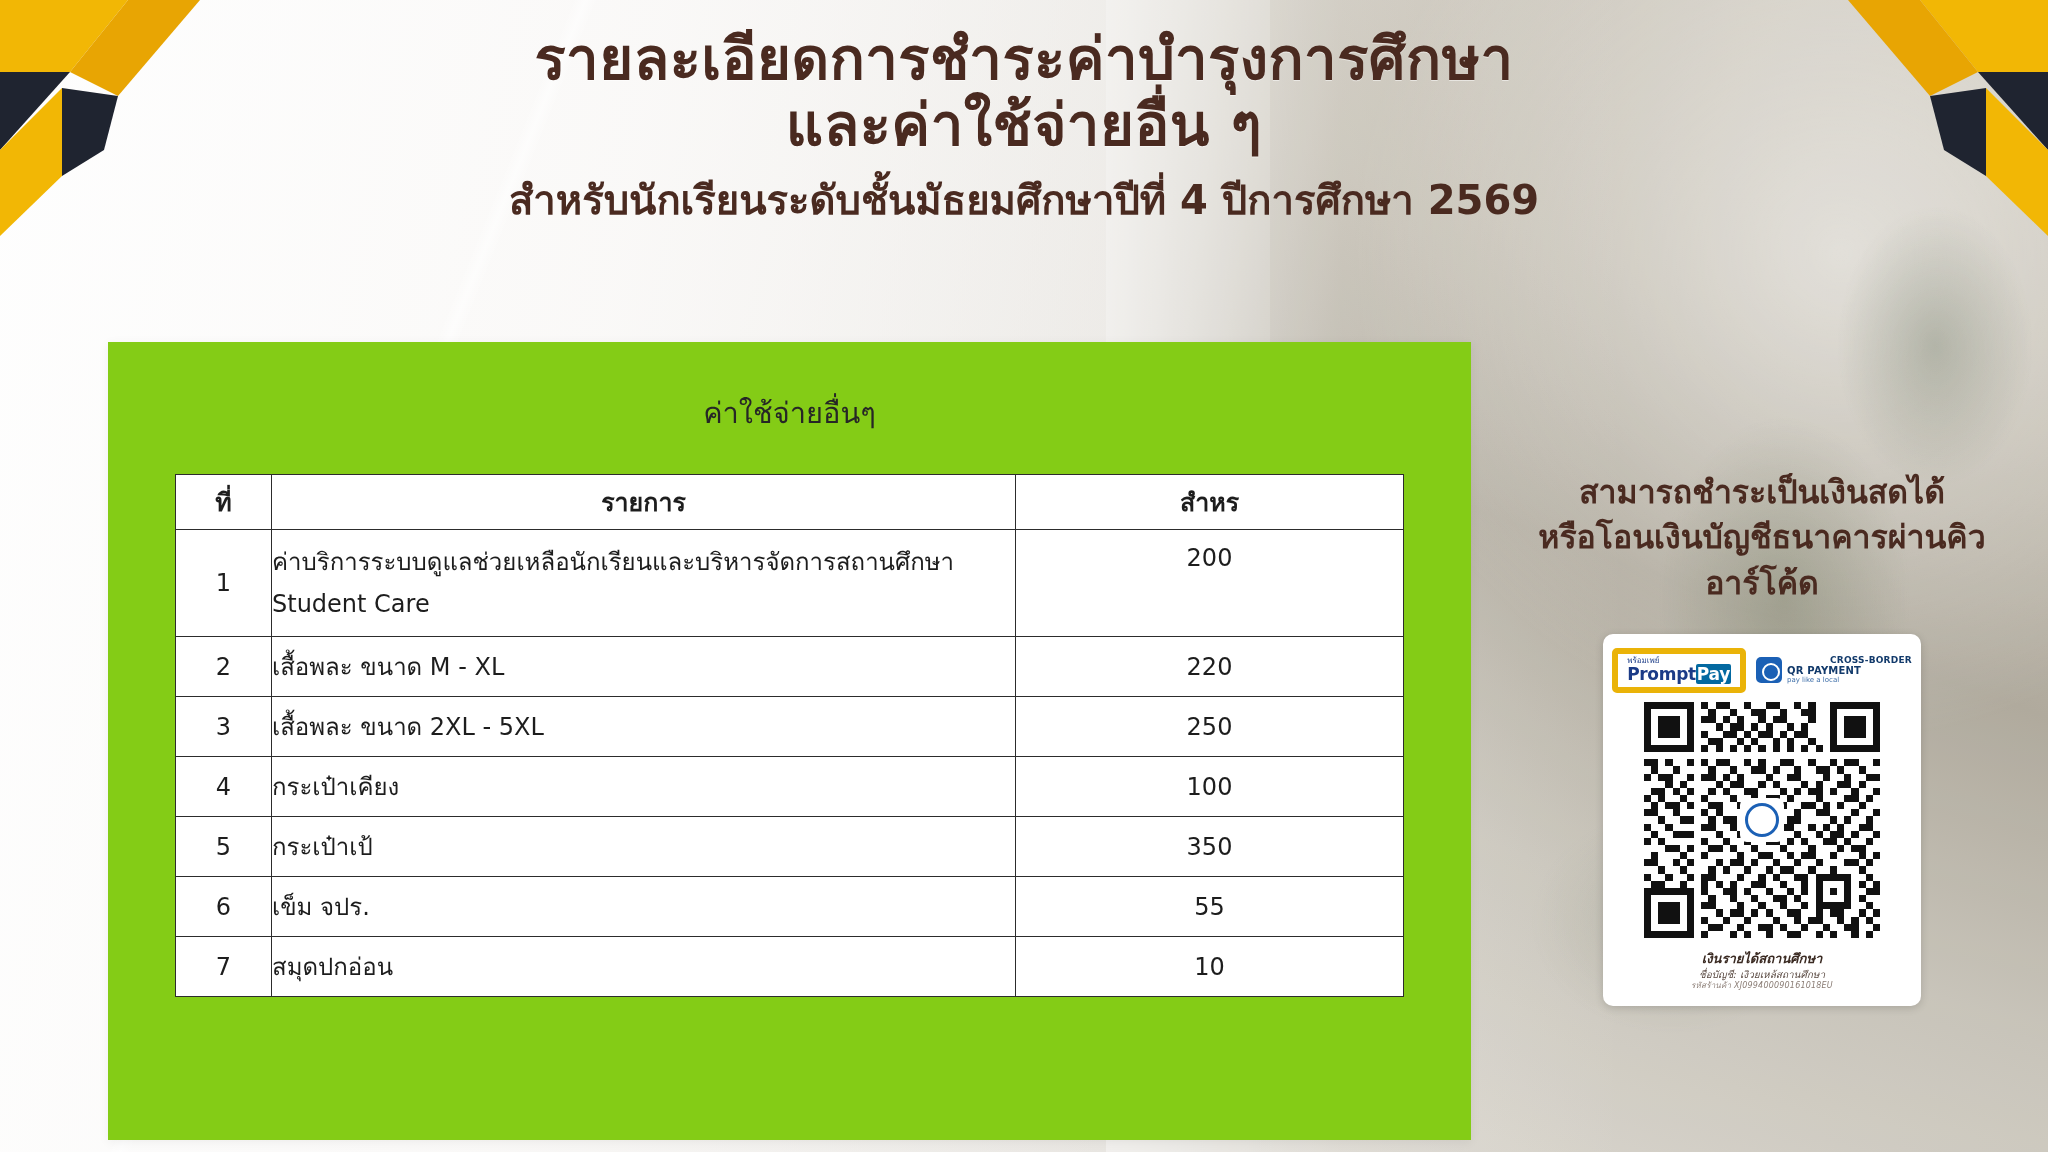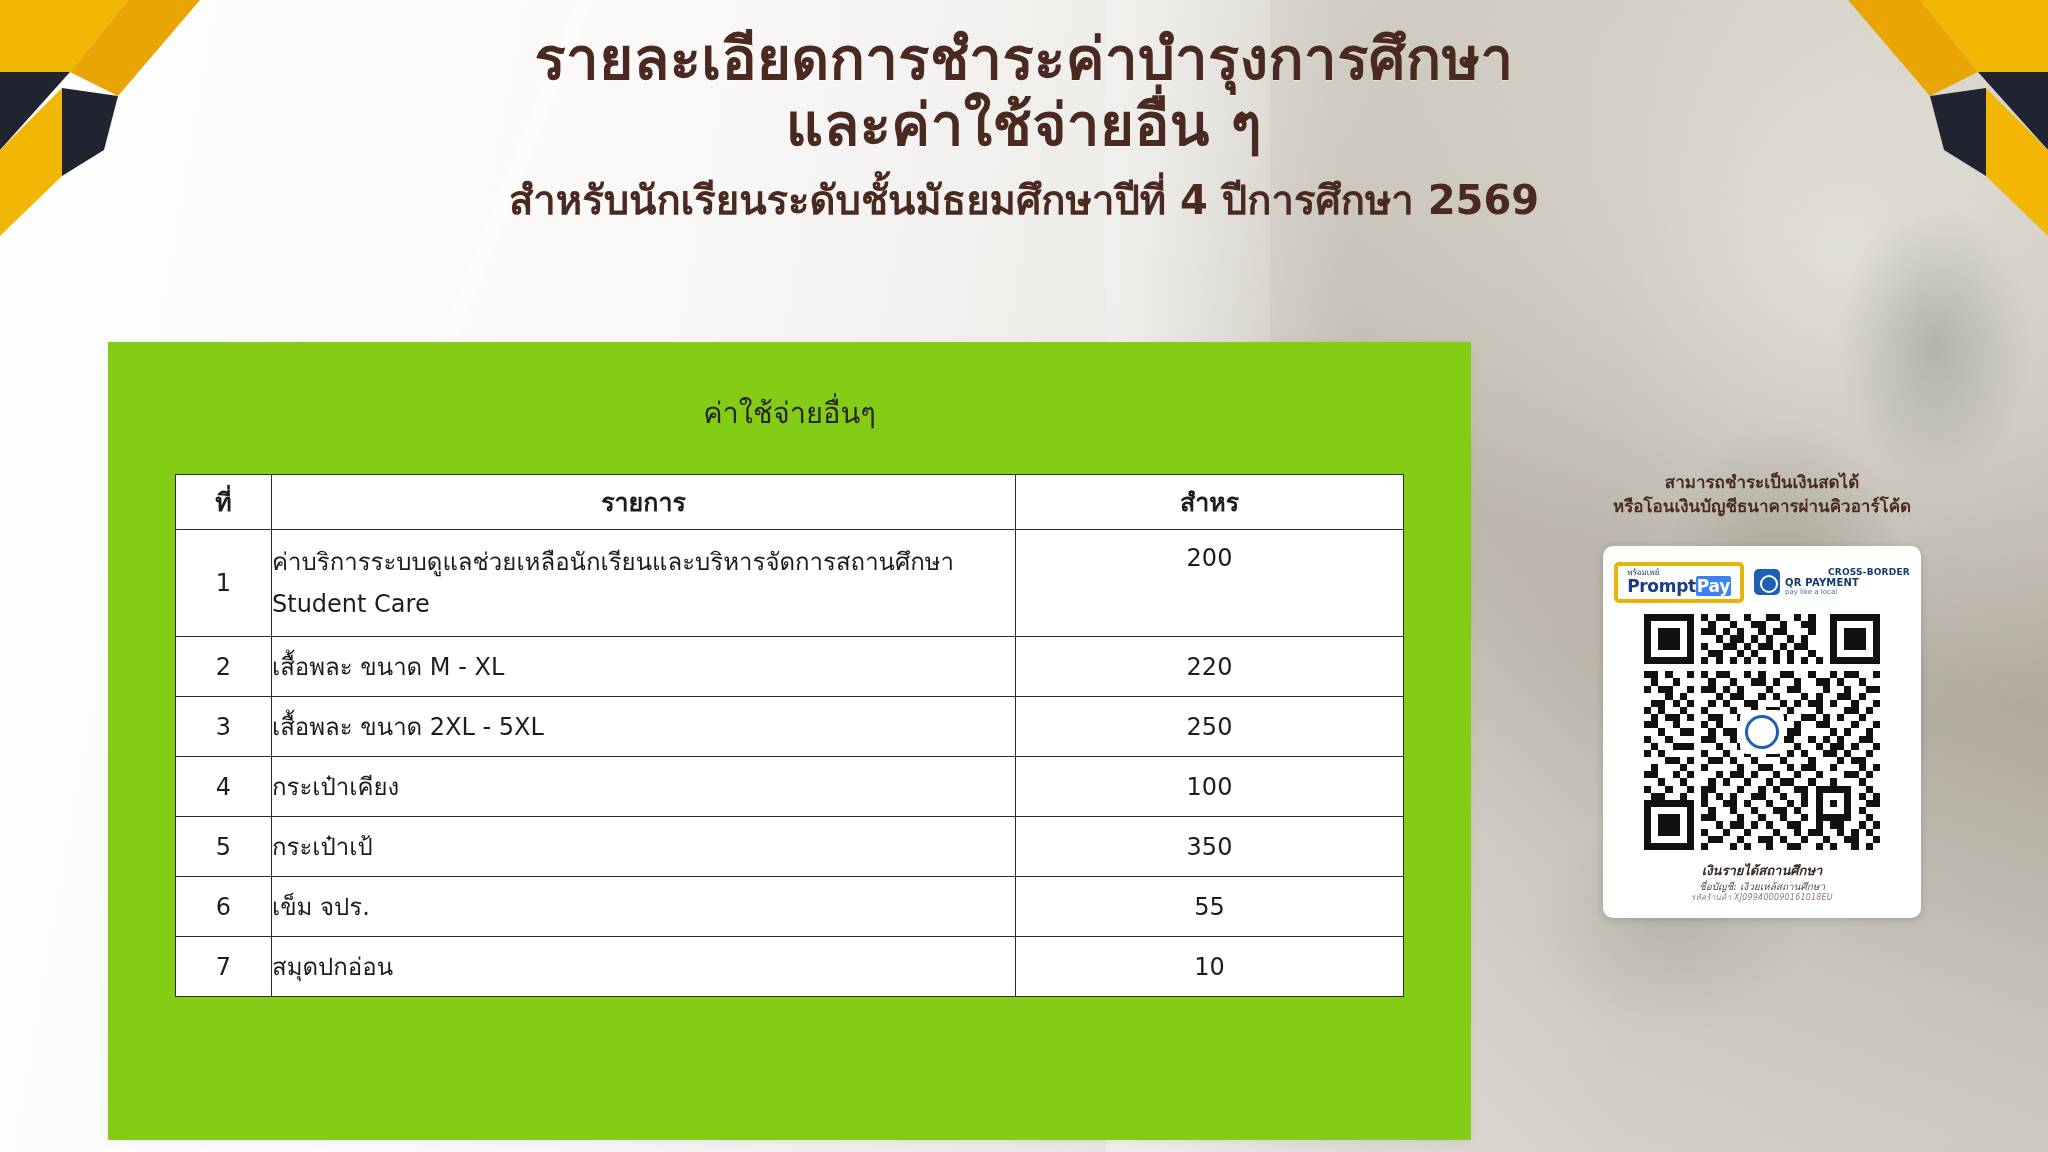--- a/index.html
+++ b/index.html
@@ -161,42 +161,42 @@
     left: 1512px;
     top: 470px;
     width: 500px;
     text-align: center;
     z-index: 5;
   }
   .pay-note {
     font-family: "DejaVu Sans", "Liberation Sans", sans-serif;
     font-weight: bold;
     color: #4a2a20;
-    font-size: 17px;
+    font-size: 32px;
     line-height: 1.42;
   }
 
   .qr-card {
     margin: 28px auto 0 auto;
     width: 318px;
     background: #ffffff;
     border-radius: 10px;
     box-shadow: 0 2px 9px rgba(0,0,0,0.16);
     padding: 16px 0 14px 0;
     box-sizing: border-box;
   }
   .qr-logos {
     display: flex;
     align-items: center;
     justify-content: center;
     gap: 10px;
     height: 40px;
   }
   .promptpay-badge {
-    border: 4px solid #eab308;
+    border: 6px solid #eab308;
     border-radius: 5px;
     padding: 3px 9px 4px 9px;
     display: flex;
     flex-direction: column;
     align-items: flex-start;
     line-height: 1;
     background: #fff;
   }
   .promptpay-badge .th-small {
     font-family: "DejaVu Sans", "Liberation Sans", sans-serif;
@@ -205,21 +205,21 @@
     margin-bottom: 1px;
   }
   .promptpay-badge .pp-word {
     font-family: "DejaVu Sans", "Liberation Sans", sans-serif;
     font-size: 17px;
     font-weight: bold;
     color: #1b3b87;
     letter-spacing: -0.3px;
   }
   .promptpay-badge .pp-word span.blue-box {
-    background: #3b82f6;
+    background: #0369a1;
     color: #ffffff;
     padding: 0 1px;
     border-radius: 2px;
   }
   .cross-badge {
     display: flex;
     align-items: center;
     gap: 5px;
   }
   .cross-badge .cb-mark {

